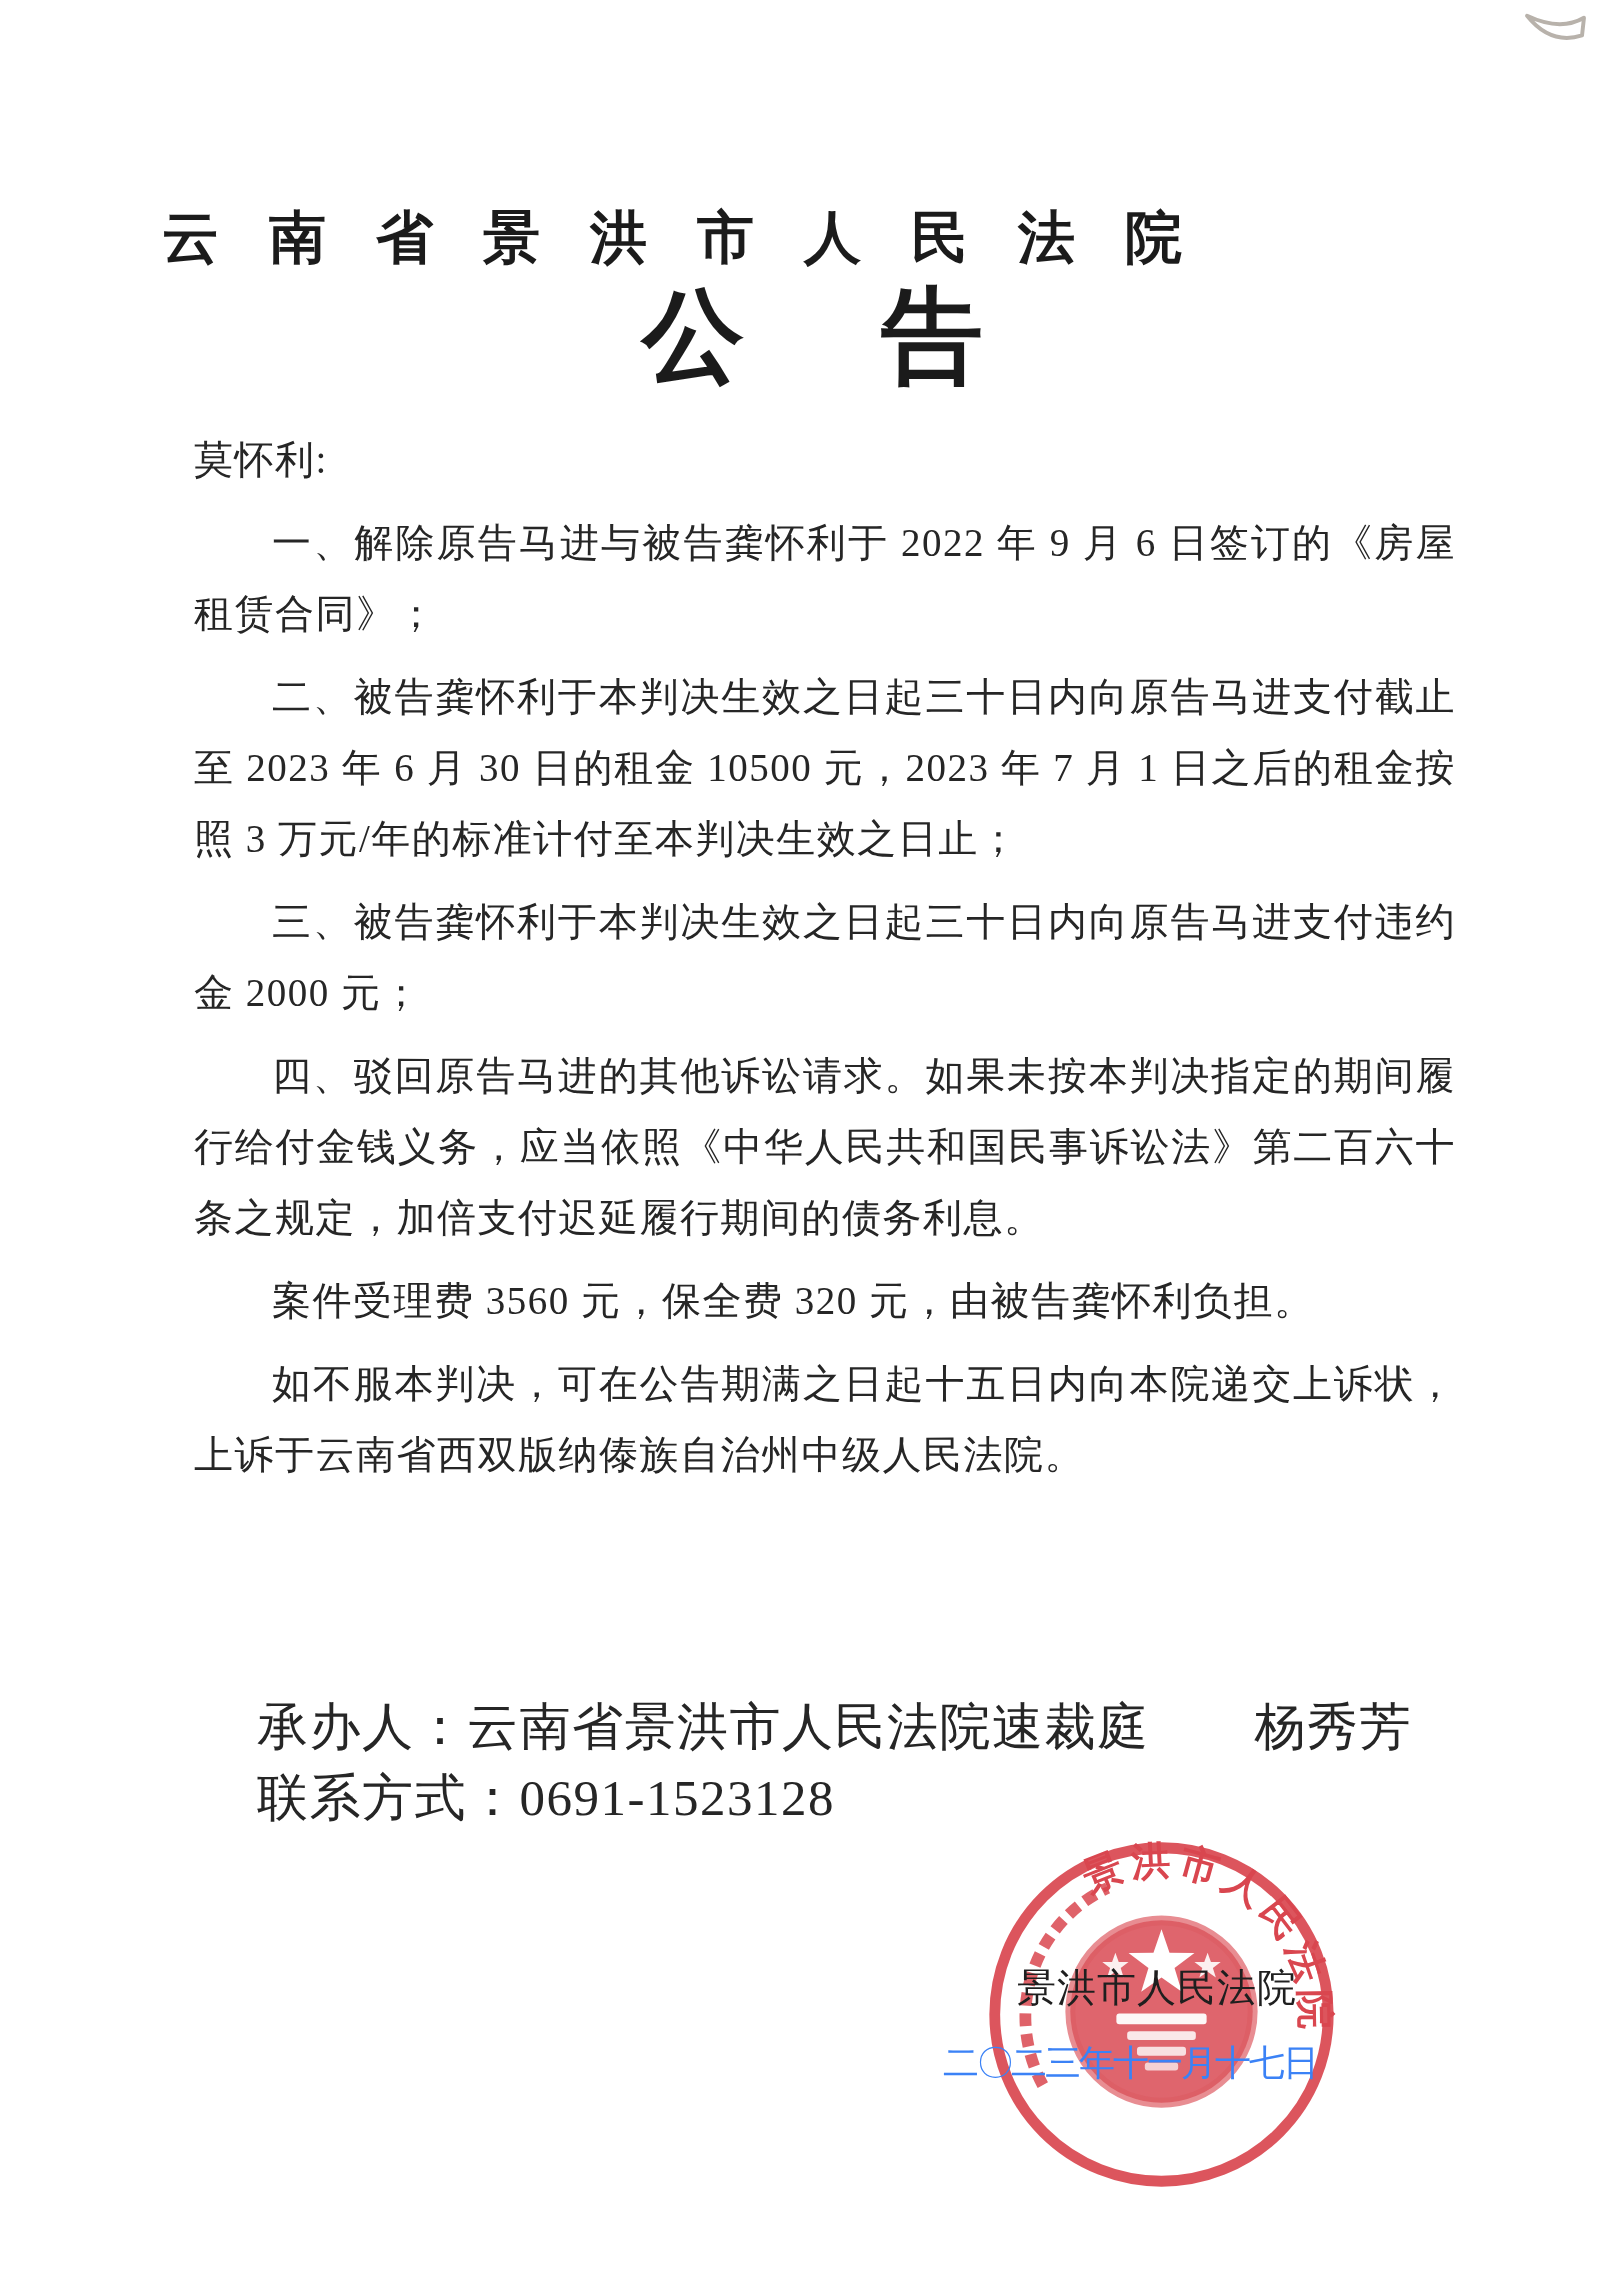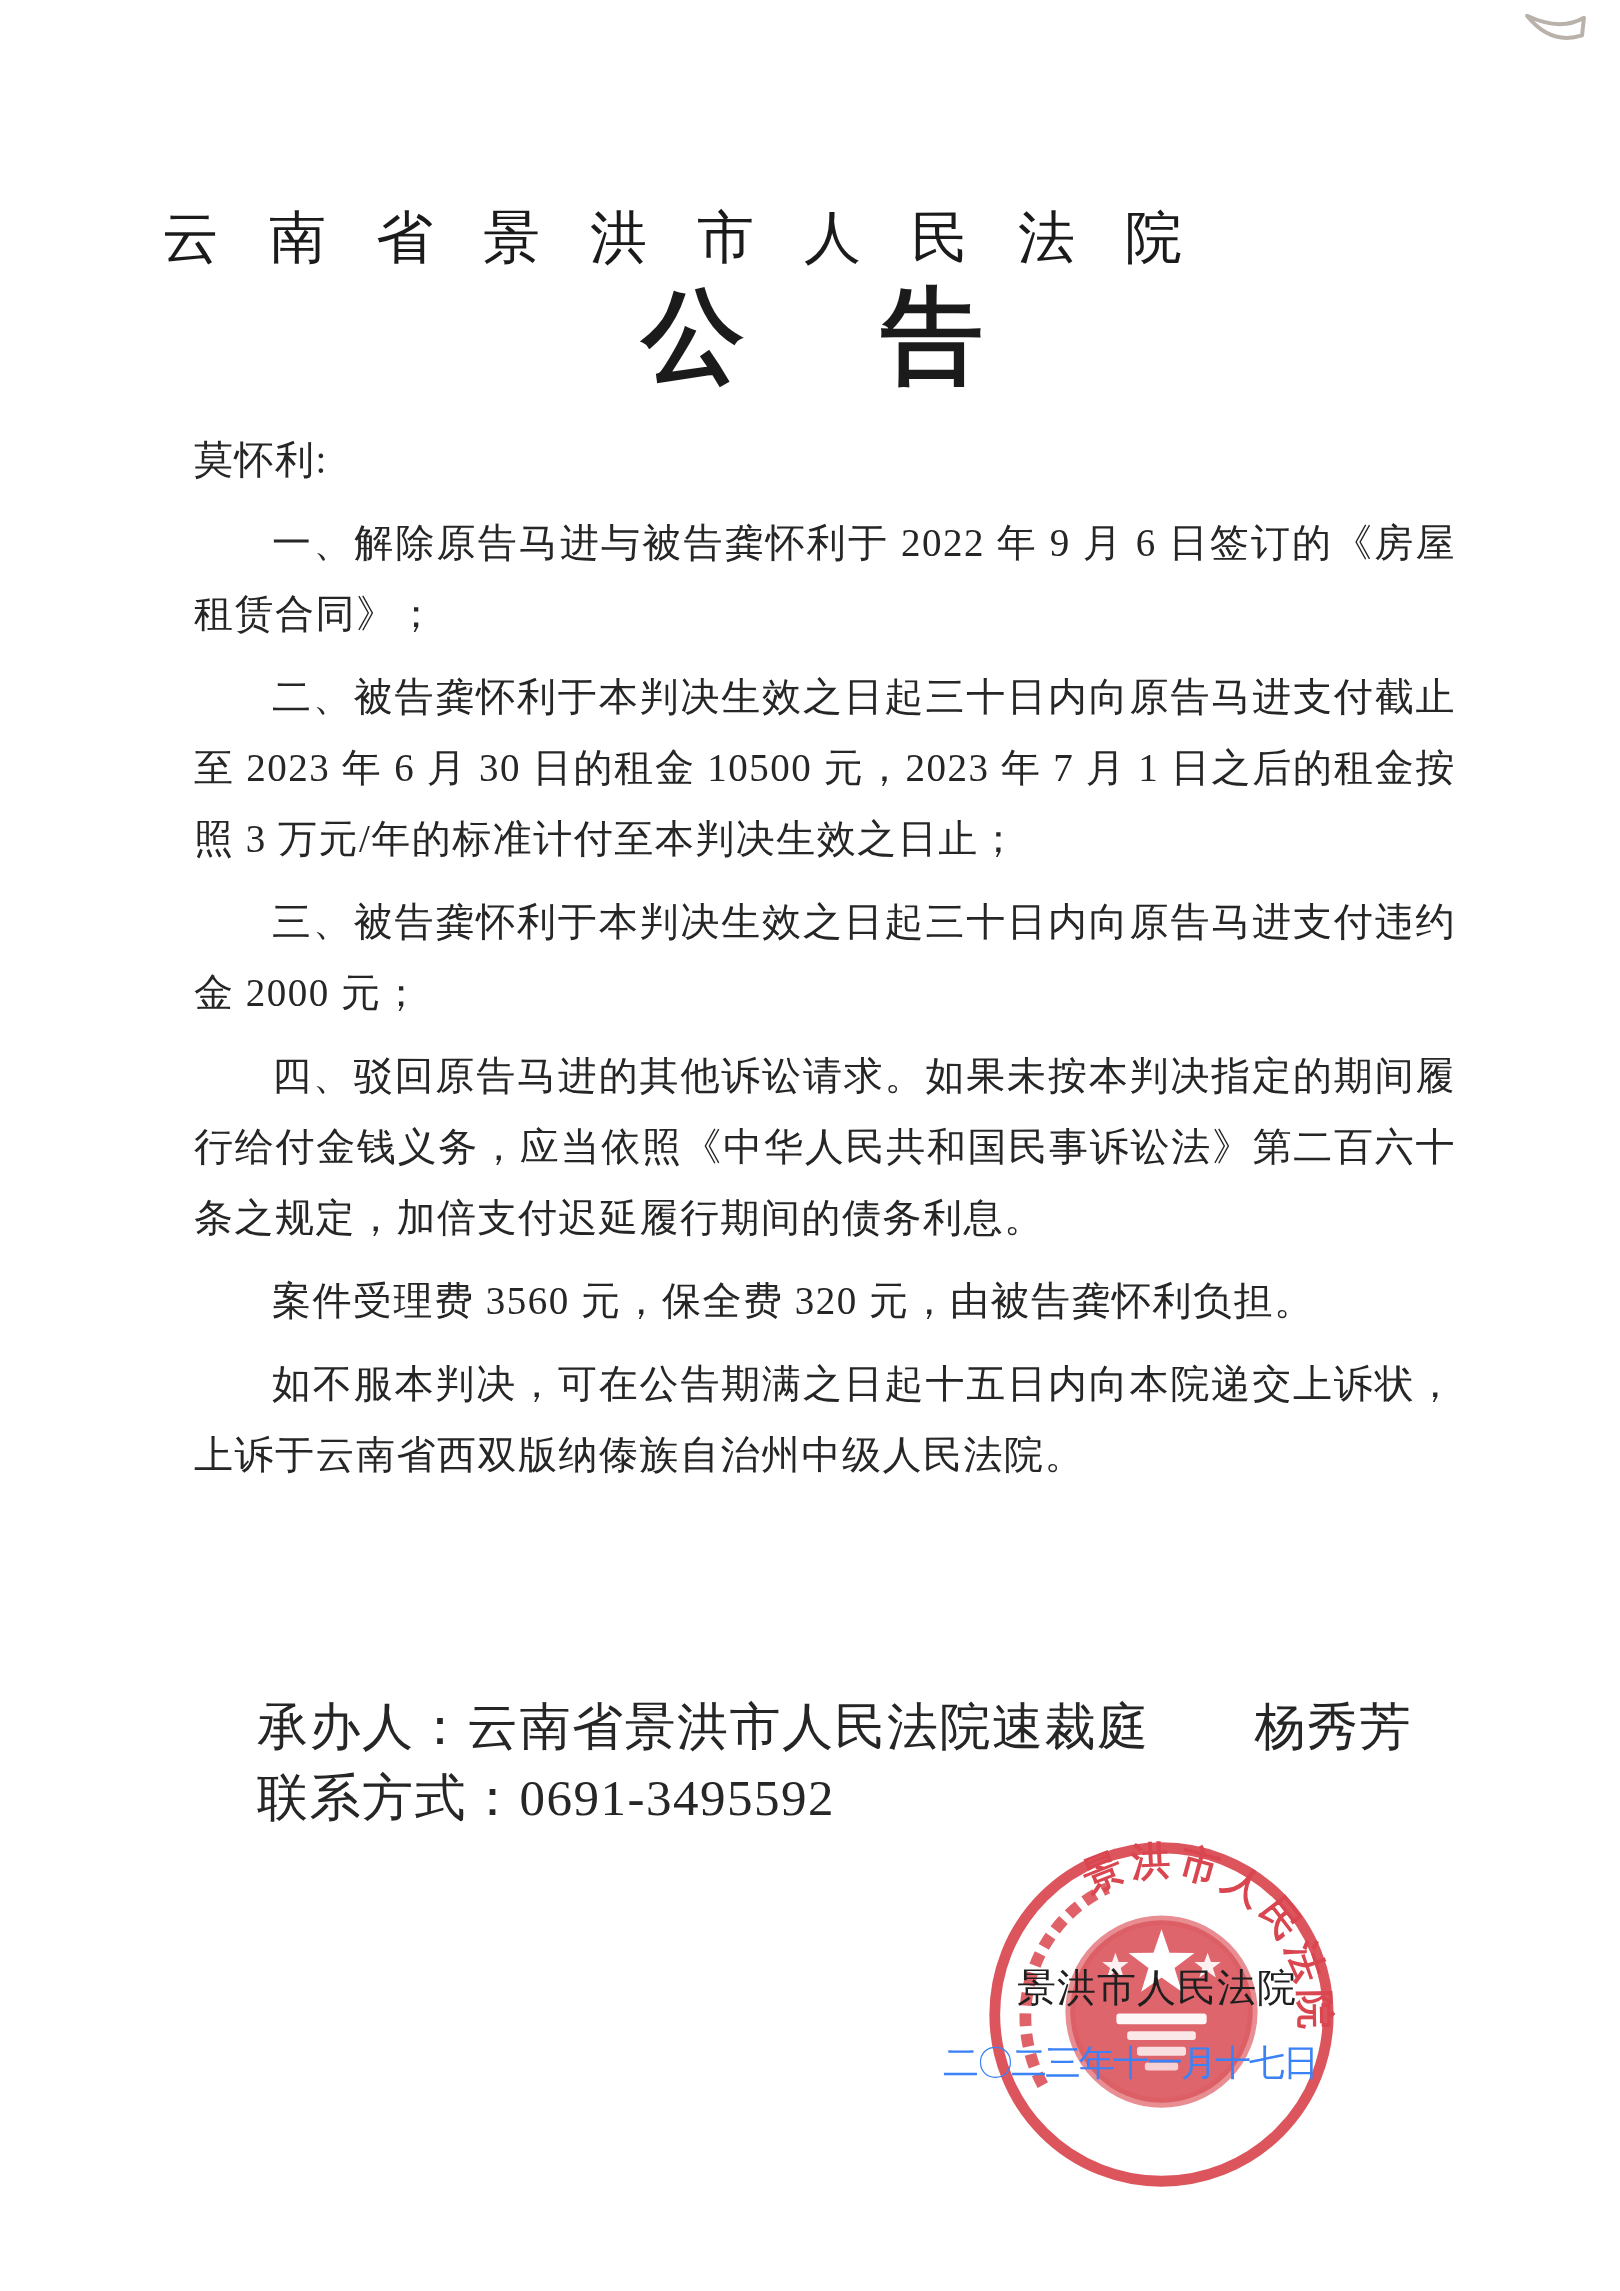--- a/index.html
+++ b/index.html
@@ -8,21 +8,21 @@
     width:1620px;height:2292px;
     margin:0 auto;
     background:#ffffff;
     overflow:hidden;
     font-family:"Liberation Serif","DejaVu Serif",serif;
     color:#262626;
   }
   .court-title{
     position:absolute;left:162px;top:206px;
     font-family:"Liberation Sans","DejaVu Sans",sans-serif;
-    font-weight:400;font-size:57px;line-height:63px;
+    font-weight:700;font-size:57px;line-height:63px;
     letter-spacing:50px;white-space:nowrap;color:#1b1b1b;
   }
   .notice-title{
     position:absolute;left:642px;top:282px;
     font-family:"Liberation Sans","DejaVu Sans",sans-serif;
     font-weight:700;font-size:102px;line-height:108px;
     letter-spacing:137px;white-space:nowrap;color:#1b1b1b;
   }
   .body-text{
     position:absolute;left:182px;top:412px;width:1286px;
@@ -72,21 +72,21 @@
     <p class="indent">一、解除原告马进与被告龚怀利于 2022 年 9 月 6 日签订的《房屋租赁合同》；</p>
     <p class="indent">二、被告龚怀利于本判决生效之日起三十日内向原告马进支付截止至 2023 年 6 月 30 日的租金 10500 元，2023 年 7 月 1 日之后的租金按照 3 万元/年的标准计付至本判决生效之日止；</p>
     <p class="indent">三、被告龚怀利于本判决生效之日起三十日内向原告马进支付违约金 2000 元；</p>
     <p class="indent">四、驳回原告马进的其他诉讼请求。如果未按本判决指定的期间履行给付金钱义务，应当依照《中华人民共和国民事诉讼法》第二百六十条之规定，加倍支付迟延履行期间的债务利息。</p>
     <p class="indent">案件受理费 3560 元，保全费 320 元，由被告龚怀利负担。</p>
     <p class="indent">如不服本判决，可在公告期满之日起十五日内向本院递交上诉状，上诉于云南省西双版纳傣族自治州中级人民法院。</p>
   </div>
 
   <div class="signature">
     <div>承办人：云南省景洪市人民法院速裁庭　　杨秀芳</div>
-    <div>联系方式：0691-3495592</div>
+    <div>联系方式：0691-1523128</div>
   </div>
 
   <div class="seal">
     <svg viewBox="0 0 366 366">
 
       <circle cx="183" cy="183" r="170" fill="none" stroke="#d9464f" stroke-width="11" opacity="0.92"></circle>
 
       <g opacity="0.88">
         <circle cx="183" cy="180" r="93" fill="#db5059"></circle>
         <circle cx="183" cy="180" r="93" fill="none" stroke="#d9464f" stroke-width="10" opacity="0.7"></circle>

